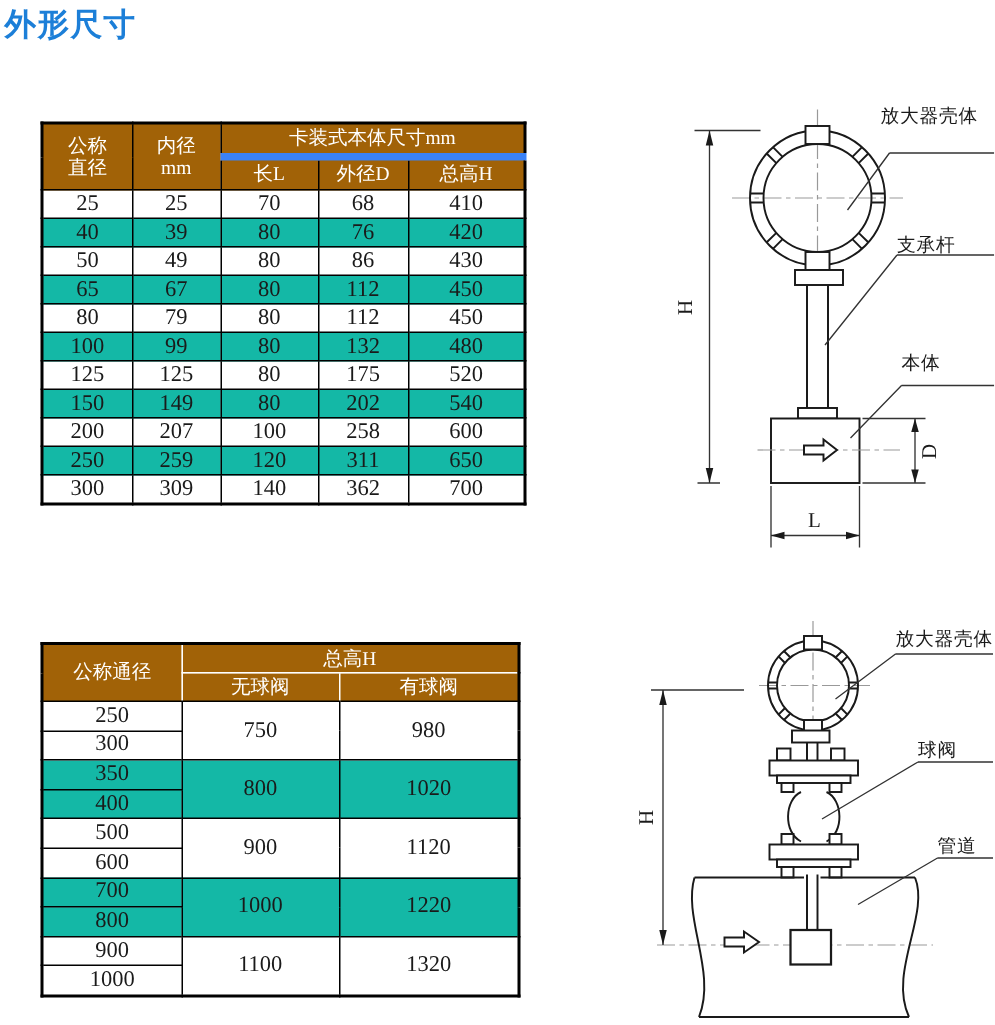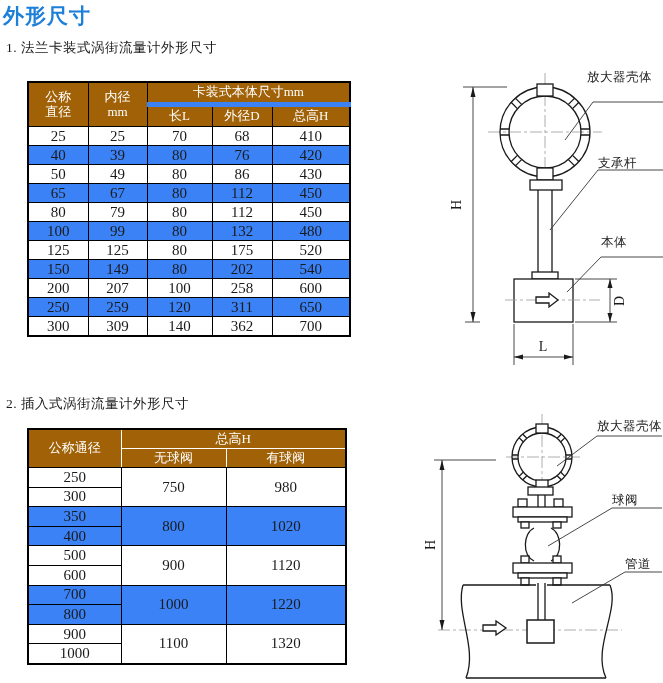--- a/index.html
+++ b/index.html
@@ -17,21 +17,21 @@
   .t2{left:27px;top:428px;width:318px;}
   td{border:1px solid #000;font-size:15px;padding:0;height:18px;line-height:1;}
   .t2 td{height:18.6px;}
   th{background:#a16207;color:#fff;font-size:13px;font-weight:normal;padding:0;line-height:1.15;}
   .t1 th{border:1px solid #000;}
   .t1 th.group{border-bottom:5px solid #3b82f6;height:19px;}
   .t1 tr.sub th{height:19px;}
   .t2 th{border:1px solid #fff;height:18px;}
   .t2 th.nominal{border-bottom-color:#000;}
   .t2 tr.sub th{border-bottom-color:#000;}
-  tr.alt td{background:#3b82f6;}
+  tr.alt td{background:#14b8a6;}
   .note{position:absolute;font-size:11.5px;white-space:nowrap;}
   #note-a{left:8px;top:346px;}
   #note-b{left:30px;top:369px;}
   .d1{position:absolute;left:430px;top:55px;}
   .d2{position:absolute;left:420px;top:400px;}
   svg .ln{stroke:#1a1a1a;stroke-width:1.3;fill:none;}
   svg .lnf{stroke:#1a1a1a;stroke-width:1.3;fill:#fff;}
   svg .lnf2{stroke:#1a1a1a;stroke-width:1.5;fill:#fff;}
   svg .thin{stroke:#333;stroke-width:0.9;fill:none;}
   svg .cl{stroke:#999;stroke-width:0.8;fill:none;stroke-dasharray:12 3 3 3;}
@@ -40,21 +40,20 @@
   svg .cn{font-size:12.5px;letter-spacing:0.5px;}
   svg .dim{font-size:14px;}
 </style>
 </head>
 <body>
 
 <div class="page">
 
   <h1 class="doc-title">外形尺寸</h1>
 
-  <div class="sec-h" id="sec1">1. 法兰卡装式涡街流量计外形尺寸</div>
 
   <table class="t1">
     <colgroup>
         <col style="width:60px">
         <col style="width:59px">
         <col style="width:65px">
         <col style="width:60px">
         <col style="width:78px">
       </colgroup>
     <thead>
@@ -144,21 +143,20 @@
           <td>300</td>
           <td>309</td>
           <td>140</td>
           <td>362</td>
           <td>700</td>
         </tr>
     </tbody>
   </table>
 
 
-  <div class="sec-h" id="sec2">2. 插入式涡街流量计外形尺寸</div>
 
   <table class="t2">
     <colgroup>
         <col style="width:93px">
         <col style="width:105px">
         <col style="width:120px">
       </colgroup>
     <thead>
       <tr>
         <th rowspan="2" class="nominal">公称通径</th>

